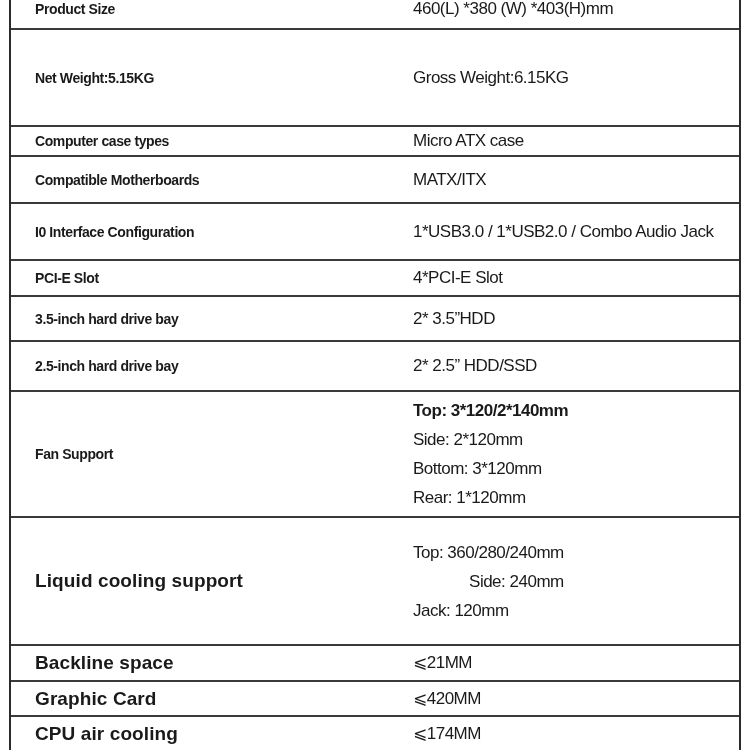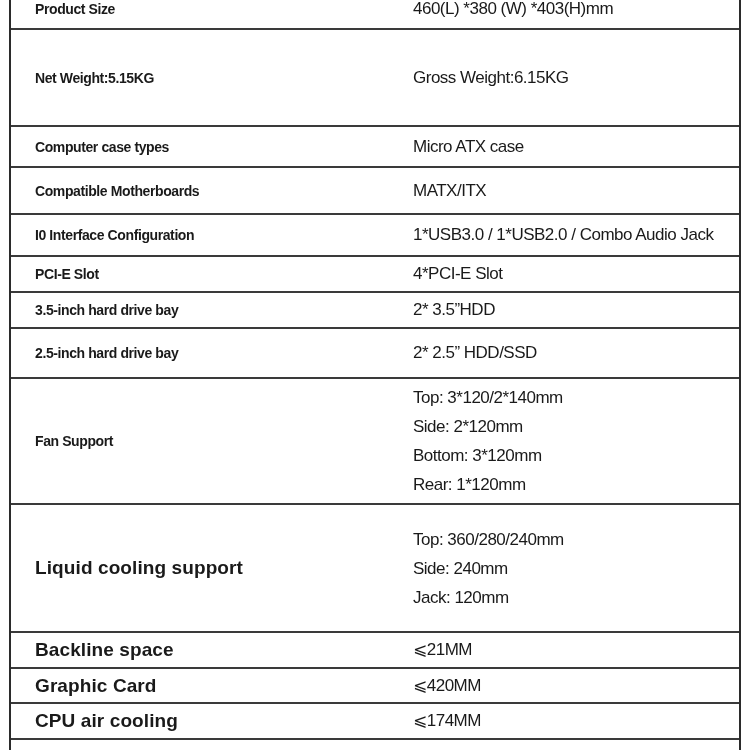--- a/index.html
+++ b/index.html
@@ -23,70 +23,70 @@
       <div class="value">
         <span class="line" style="line-height: 20px;">460(L) *380 (W) *403(H)mm</span>
       </div>
     </div>
     <div class="row" style="height: 97px; text-decoration: underline;">
       <div class="label">Net Weight:5.15KG</div>
       <div class="value">
         <span class="line" style="line-height: 20px;">Gross Weight:6.15KG</span>
       </div>
     </div>
-    <div class="row" style="height: 41px;">
+    <div class="row" style="height: 30px;">
       <div class="label">Computer case types</div>
       <div class="value">
         <span class="line" style="line-height: 20px;">Micro ATX case</span>
       </div>
     </div>
     <div class="row" style="height: 47px;">
       <div class="label">Compatible Motherboards</div>
       <div class="value">
         <span class="line" style="line-height: 20px;">MATX/ITX</span>
       </div>
     </div>
-    <div class="row" style="height: 42px;">
+    <div class="row" style="height: 57px;">
       <div class="label">I0 Interface Configuration</div>
       <div class="value">
         <span class="line" style="line-height: 20px;">1*USB3.0 / 1*USB2.0 / Combo Audio Jack</span>
       </div>
     </div>
     <div class="row" style="height: 36px;">
       <div class="label">PCI-E Slot</div>
       <div class="value">
         <span class="line" style="line-height: 20px;">4*PCI-E Slot</span>
       </div>
     </div>
-    <div class="row" style="height: 36px;">
+    <div class="row" style="height: 45px;">
       <div class="label">3.5-inch hard drive bay</div>
       <div class="value">
         <span class="line" style="line-height: 20px;">2* 3.5”HDD</span>
       </div>
     </div>
     <div class="row" style="height: 50px;">
       <div class="label">2.5-inch hard drive bay</div>
       <div class="value">
         <span class="line" style="line-height: 20px;">2* 2.5” HDD/SSD</span>
       </div>
     </div>
     <div class="row" style="height: 126px;">
       <div class="label">Fan Support</div>
       <div class="value">
-        <span class="line" style="line-height: 29px;">Top: 3*120/2*140mm</span>
+        <span class="line" style="line-height: 29px; font-weight: bold;">Top: 3*120/2*140mm</span>
         <span class="line" style="line-height: 29px;">Side: 2*120mm</span>
         <span class="line" style="line-height: 29px;">Bottom: 3*120mm</span>
         <span class="line" style="line-height: 29px;">Rear: 1*120mm</span>
       </div>
     </div>
     <div class="row" style="height: 128px;">
       <div class="label wide">Liquid cooling support</div>
       <div class="value">
         <span class="line" style="line-height: 29px;">Top: 360/280/240mm</span>
-        <span class="line" style="line-height: 29px;">Side: 240mm</span>
+        <span class="line" style="line-height: 29px; text-align: right;">Side: 240mm</span>
         <span class="line" style="line-height: 29px;">Jack: 120mm</span>
       </div>
     </div>
     <div class="row" style="height: 36px;">
       <div class="label wide">Backline space</div>
       <div class="value">
         <span class="line" style="line-height: 20px;">⩽21MM</span>
       </div>
     </div>
     <div class="row" style="height: 35px;">

